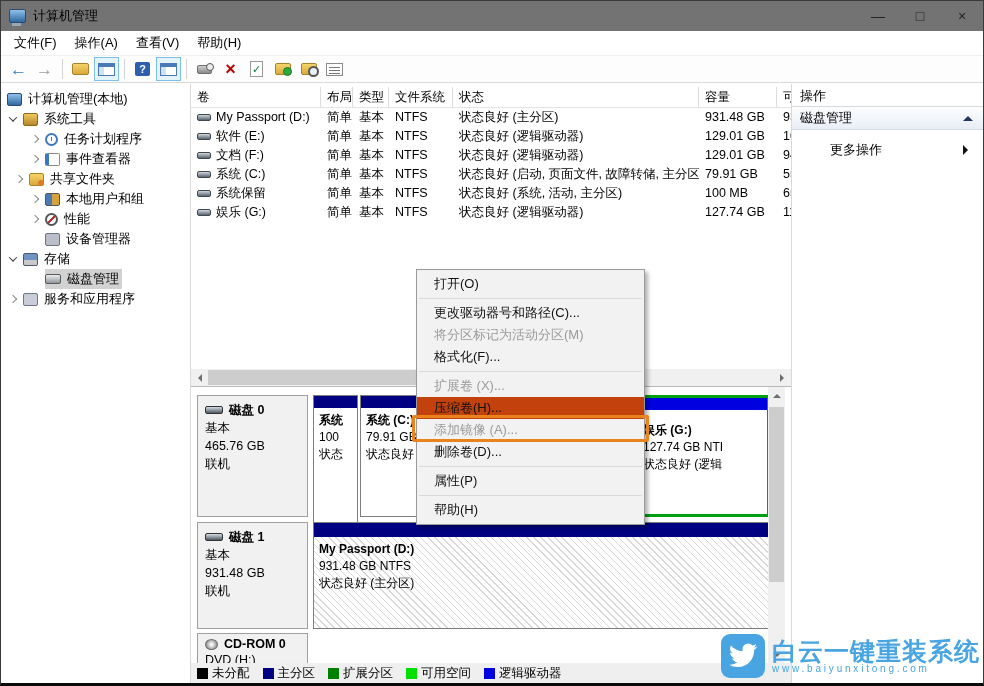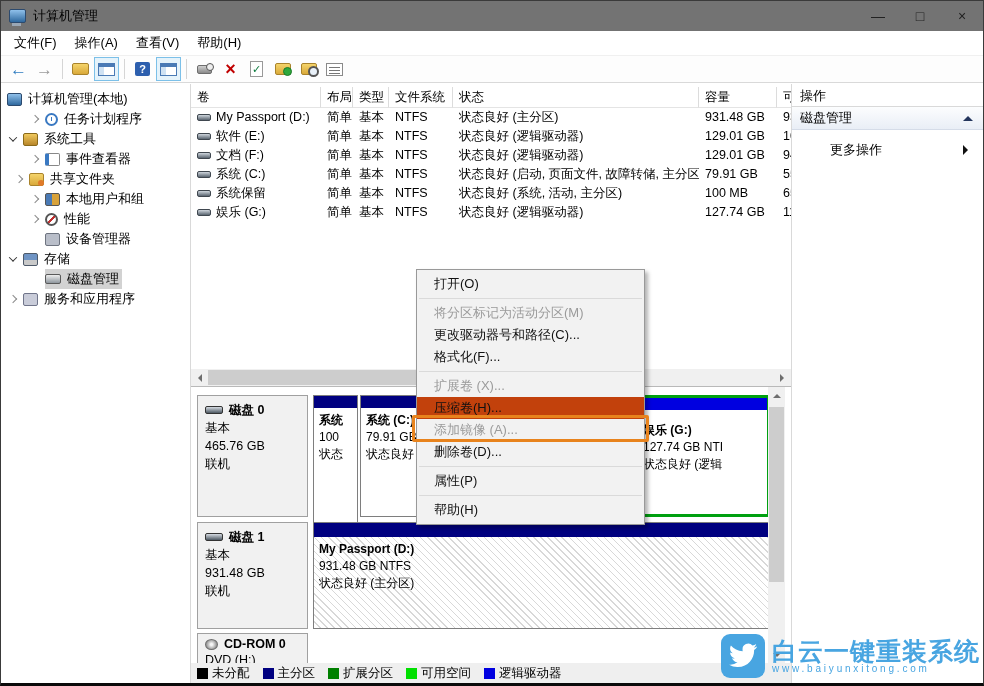--- a/index.html
+++ b/index.html
@@ -177,29 +177,29 @@
     <div class="tb-btn">
         <span class="i-props"></span>
       </div>
   </div>
 
   <div class="tree">
     <div class="t-row" style="padding-left:6px">
       <span class="ti ti-computer"></span>
       <span>计算机管理(本地)</span>
     </div>
-    <div class="t-row" style="padding-left:28px">
-      <span class="chev col"></span>
-      <span class="ti ti-clock"></span>
-      <span>任务计划程序</span>
-    </div>
     <div class="t-row" style="padding-left:6px">
       <span class="chev exp"></span>
       <span class="ti ti-tools"></span>
       <span>系统工具</span>
+    </div>
+    <div class="t-row" style="padding-left:28px">
+      <span class="chev col"></span>
+      <span class="ti ti-clock"></span>
+      <span>任务计划程序</span>
     </div>
     <div class="t-row" style="padding-left:28px">
       <span class="chev col"></span>
       <span class="ti ti-event"></span>
       <span>事件查看器</span>
     </div>
     <div class="t-row" style="padding-left:12px">
       <span class="chev col"></span>
       <span class="ti ti-shared"></span>
       <span>共享文件夹</span>
@@ -427,22 +427,22 @@
     </div>
     <div class="act-more">
       <span>更多操作</span>
       <span class="act-tri-r"></span>
     </div>
   </div>
 
   <div class="cmenu">
     <div class="mi">打开(O)</div>
     <div class="msep"></div>
+    <div class="mi">更改驱动器号和路径(C)...</div>
     <div class="mi dis">将分区标记为活动分区(M)</div>
-    <div class="mi">更改驱动器号和路径(C)...</div>
     <div class="mi">格式化(F)...</div>
     <div class="msep"></div>
     <div class="mi dis">扩展卷 (X)...</div>
     <div class="mi hl">压缩卷(H)...</div>
     <div class="mi dis">添加镜像 (A)...</div>
     <div class="mi">删除卷(D)...</div>
     <div class="msep"></div>
     <div class="mi">属性(P)</div>
     <div class="msep"></div>
     <div class="mi">帮助(H)</div>

